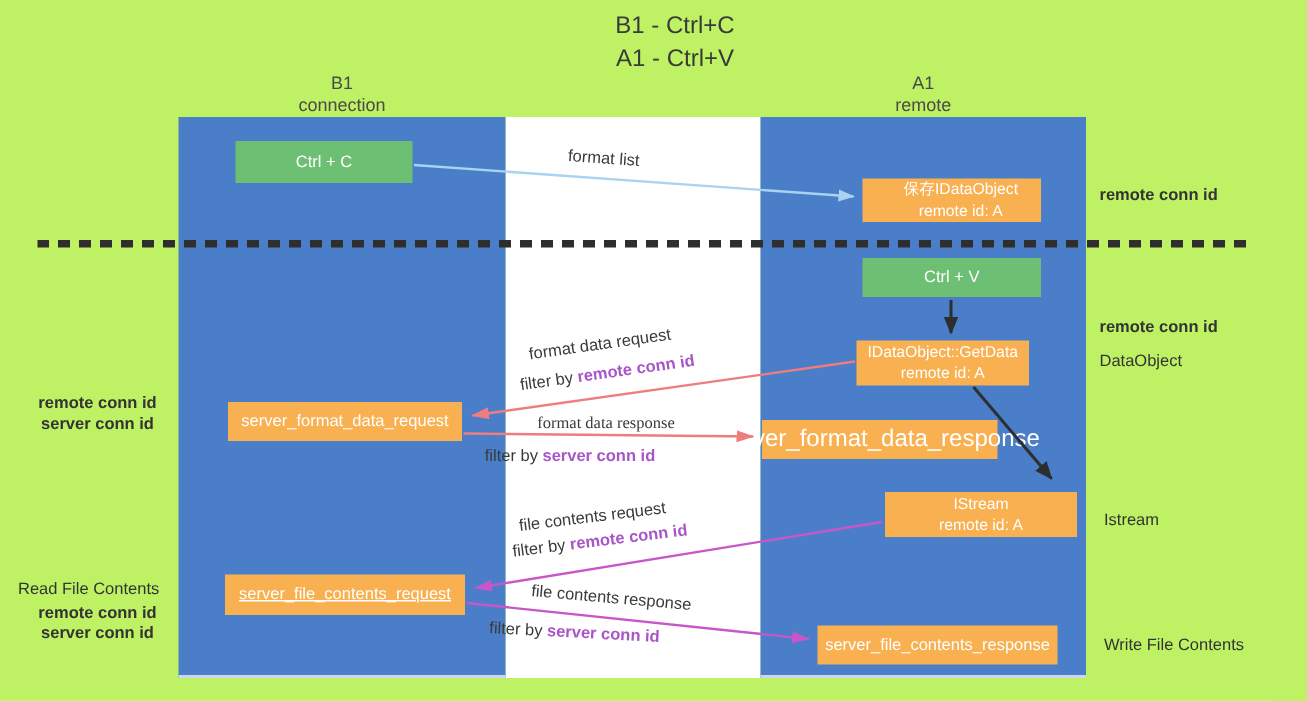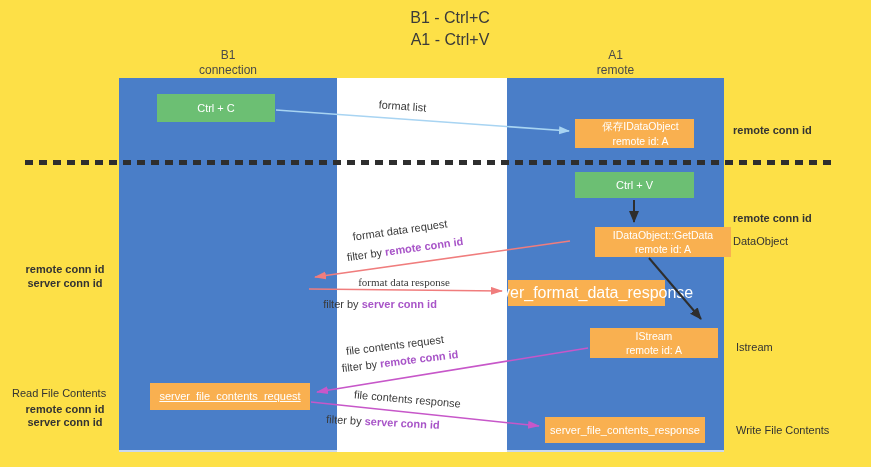--- a/index.html
+++ b/index.html
@@ -1,19 +1,19 @@
 <!DOCTYPE html>
 <html><head>
 <meta charset="utf-8">
 <style>
   * { margin: 0; padding: 0; box-sizing: border-box; }
   body { background: #eceff1; font-family: "Liberation Sans", sans-serif; }
   .canvas {
     position: relative; width: 871px; height: 467px;
-    background: #fde047; overflow: hidden;
+    background: #bef264; overflow: hidden;
     font-family: "Liberation Sans", sans-serif;
   }
   .gap-strip { position: absolute; left: 337px; top: 78px; width: 170px; height: 374px; background: #ffffff; }
   .title { position: absolute; left: 300px; top: 7px; width: 300px; text-align: center;
            font-size: 16px; color: #3a3a3a; line-height: 1.35; }
   .lane { position: absolute; top: 78px; height: 374px; background: #4A7EC8;
           border-bottom: 2px solid #c9d8ef; }
   .lane.b1 { left: 119px; width: 218px; }
   .lane.a1 { left: 507px; width: 217px; }
   .lane-header { position: absolute; top: 48px; text-align: center; font-size: 12px;
@@ -65,25 +65,28 @@
 
   <div class="node orange" style="left:575px; top:119px; width:119px; height:29px;padding-left:12px;">
     <div>保存IDataObject</div>
     <div>remote id: A</div>
   </div>
 
   <div class="node green" style="left:575px; top:172px; width:119px; height:26px;">
     <div>Ctrl + V</div>
   </div>
 
-  <div class="node orange" style="left:571px; top:227px; width:136px; height:30px;margin-left:24px;">
+  <div class="node orange" style="left:571px; top:227px; width:115px; height:30px;">
     <div>IDataObject::GetData</div>
     <div>remote id: A</div>
   </div>
 
+  <div class="node orange" style="left:152px; top:268px; width:156px; height:26px; font-size:11px;">
+    <div>server_format_data_request</div>
+  </div>
 
   <div class="node orange" style="left:508px; top:280px; width:157px; height:26px; font-size:16px;">
     <div>server_format_data_response</div>
   </div>
 
   <div class="node orange" style="left:590px; top:328px; width:128px; height:30px;">
     <div>IStream</div>
     <div>remote id: A</div>
   </div>
 

